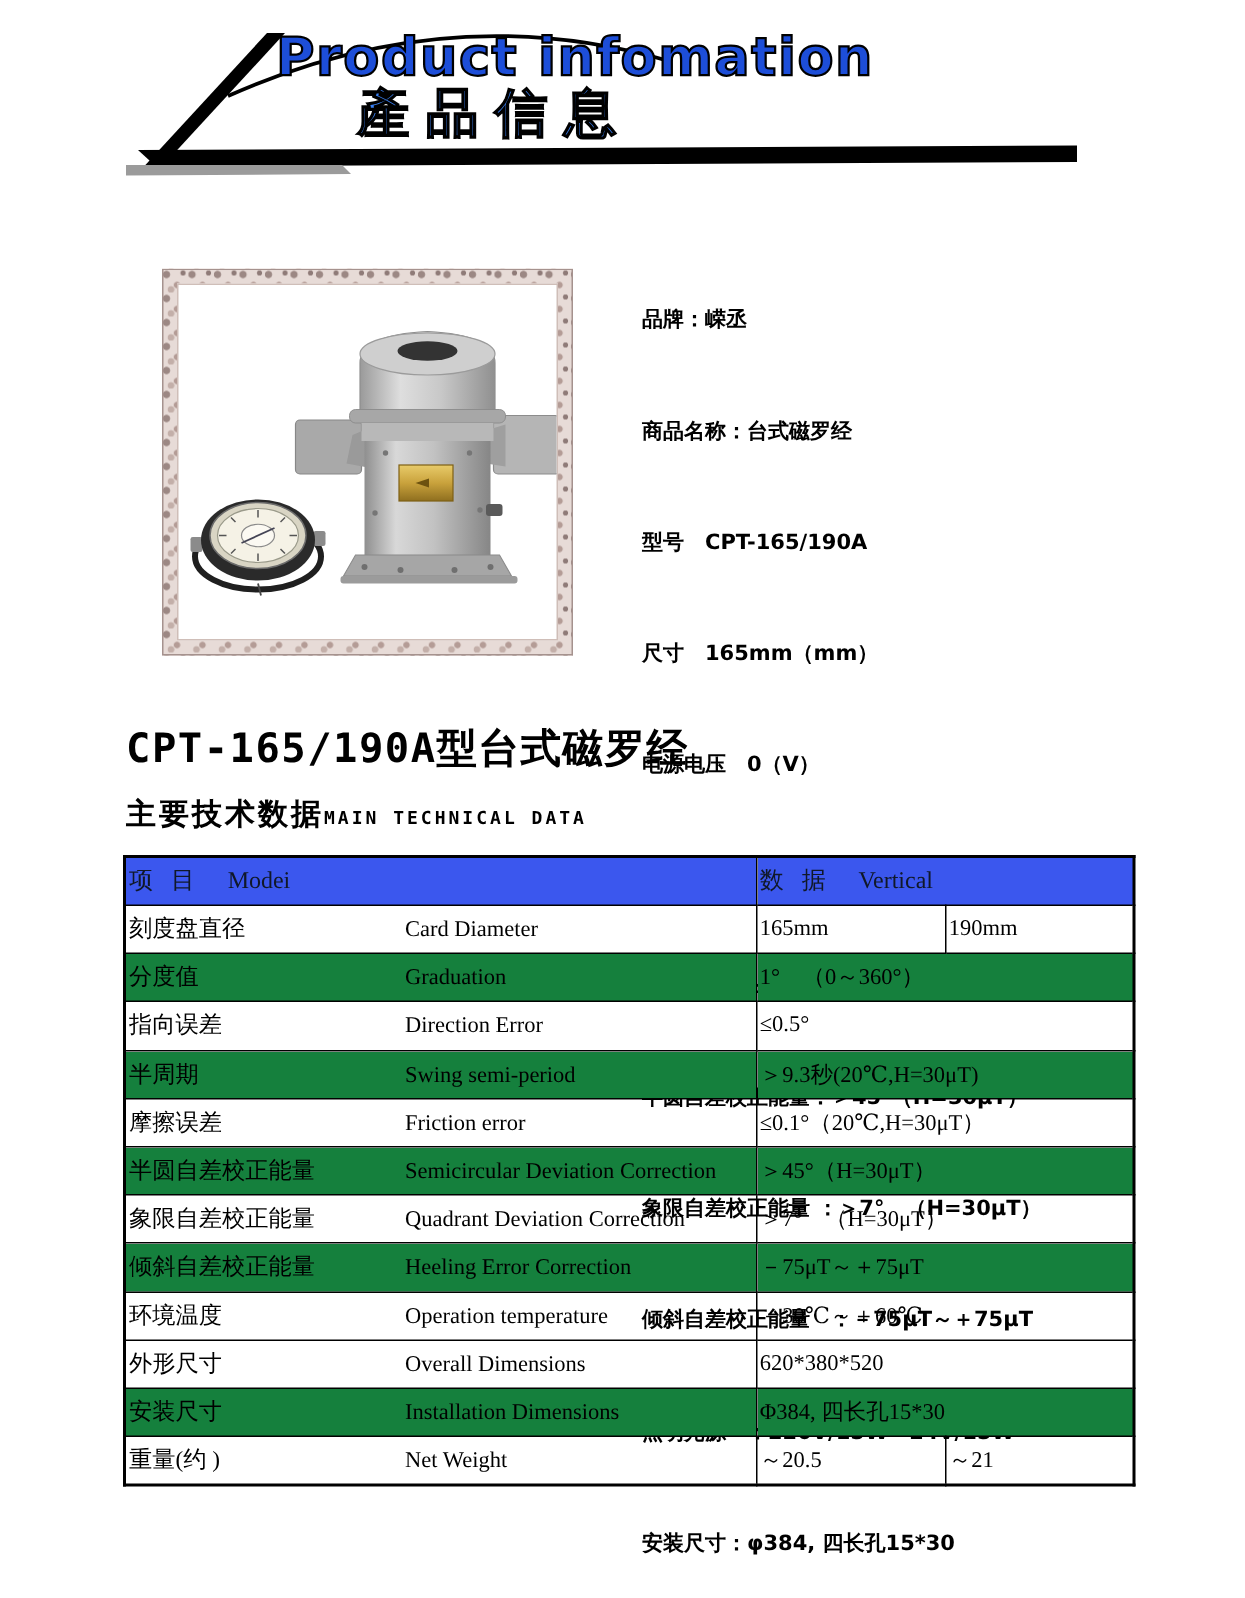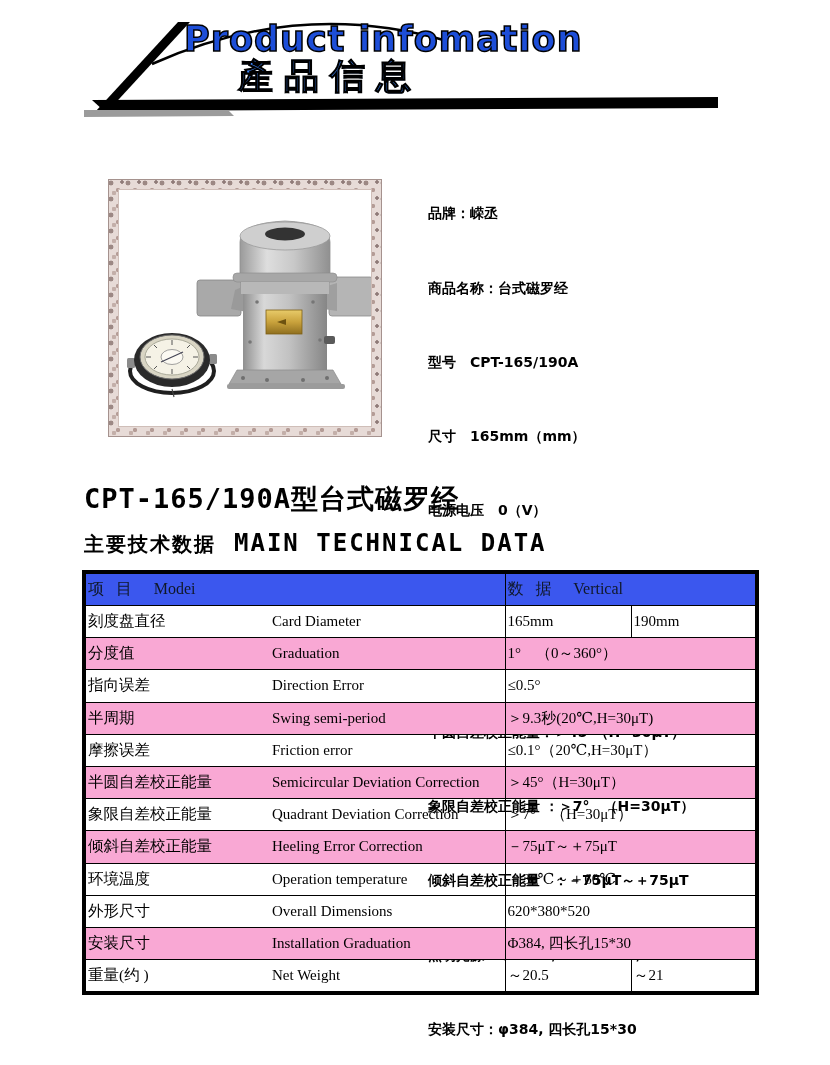--- a/index.html
+++ b/index.html
@@ -45,38 +45,38 @@
   
   .page-title{
     position:absolute;left:84px;top:481px;
     font-family:"DejaVu Sans Mono","DejaVu Sans",monospace;
     font-size:27px;font-weight:bold;letter-spacing:1px;white-space:nowrap;
   }
   .subtitle{position:absolute;left:84px;top:529px;white-space:nowrap;}
   .subtitle .zh{font-size:20px;font-weight:bold;letter-spacing:2px;}
   .subtitle .en{
     font-family:"DejaVu Sans Mono","Liberation Mono",monospace;
-    font-size:24px;font-weight:bold;letter-spacing:2px;margin-left:18px;
+    font-size:12px;font-weight:bold;letter-spacing:2px;
   }
   
   .spec-table{
     position:absolute;left:82px;top:570px;width:673px;
     border-collapse:collapse;table-layout:fixed;
     font-family:"Liberation Serif","DejaVu Serif",serif;font-size:15px;
   }
   .spec-table td,.spec-table th{
     border:1px solid #000;height:31.2px;padding:0 2px;
     text-align:left;font-weight:normal;overflow:hidden;white-space:nowrap;
     vertical-align:middle;
   }
-  .spec-table{border:4px solid #000000;}
+  .spec-table{border:2px solid #000000;}
   tr.hdr th{background:#3b57ee;color:#101828;height:31px;}
   tr.hdr .hzh{font-size:16px;letter-spacing:4px;}
   tr.hdr .hen{margin-left:14px;font-size:16px;}
-  tr.c td{background:#f9a8d4;}
+  tr.c td{background:#15803d;}
   .zh-cell{display:inline-block;width:184px;font-size:15.5px;}
   .en-cell{font-size:15px;}
   .val{font-size:15px;}
 </style>
 </head>
 <body>
 
 <svg class="hdr-svg" width="830" height="130" viewBox="0 0 830 130">
   <polygon points="96,111 108,111 190,22 178,22" fill="#000"></polygon>
   <path d="M152,64 Q300,-2 447,41" fill="none" stroke="#000" stroke-width="2.5"></path>
@@ -238,21 +238,21 @@
   </tr>
   <tr>
     <td><span class="zh-cell">环境温度</span><span class="en-cell">Operation temperature</span></td>
     <td class="val" colspan="2">－30℃～＋60℃</td>
   </tr>
   <tr>
     <td><span class="zh-cell">外形尺寸</span><span class="en-cell">Overall Dimensions</span></td>
     <td class="val" colspan="2">620*380*520</td>
   </tr>
   <tr class="c">
-    <td><span class="zh-cell">安装尺寸</span><span class="en-cell">Installation Graduation</span></td>
+    <td><span class="zh-cell">安装尺寸</span><span class="en-cell">Installation Dimensions</span></td>
     <td class="val" colspan="2">Φ384, 四长孔15*30</td>
   </tr>
   <tr>
     <td><span class="zh-cell">重量(约 )</span><span class="en-cell">Net Weight</span></td>
     <td class="val">～20.5</td>
     <td class="val">～21</td>
   </tr>
 </tbody>
   </table>
 

